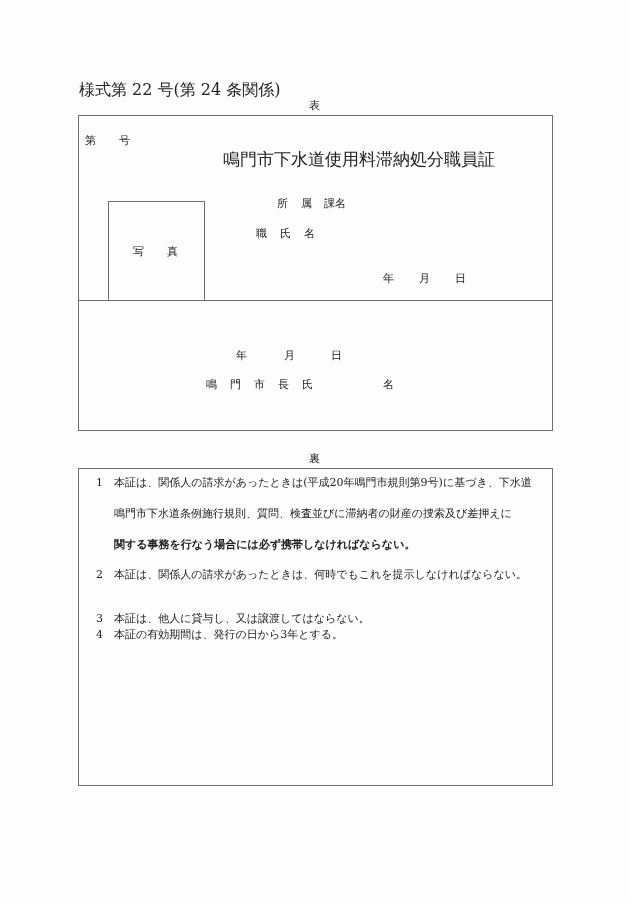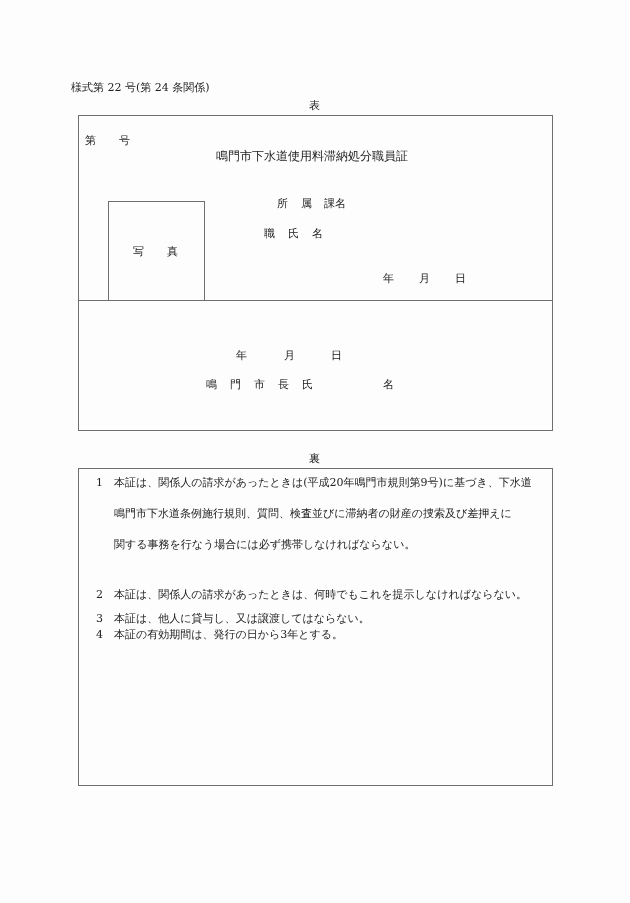--- a/index.html
+++ b/index.html
@@ -11,40 +11,40 @@
   .abs { position: absolute; white-space: nowrap; }
   .box { position: absolute; border: 1px solid #6f6f6f; box-sizing: border-box; }
   .hline { position: absolute; height: 0; border-top: 1px solid #6f6f6f; }
   .spaced span { display: inline-block; }
   .clause { position: absolute; left: 96px; font-size: 11px; white-space: nowrap; }
   .clause .num { display: inline-block; width: 18px; }
 </style>
 </head>
 <body>
 
-<div class="abs" style="left:71px;top:80px;font-size:11px;">様式第 22 号(第 24 条関係)</div>
+<div class="abs" style="left:79px;top:80px;font-size:16px;">様式第 22 号(第 24 条関係)</div>
 
 <div class="abs" style="left:309px;top:98px;font-size:11px;">表</div>
 
 <div class="box" style="left:78px;top:115px;width:475px;height:316px;"></div>
 <div class="hline" style="left:78px;top:300px;width:475px;"></div>
 
 <div class="abs" style="left:85px;top:133px;">第</div>
 <div class="abs" style="left:119px;top:133px;">号</div>
 
-<div class="abs" style="left:216px;top:148px;font-size:12px;">鳴門市下水道使用料滞納処分職員証</div>
+<div class="abs" style="left:223px;top:148px;font-size:17px;">鳴門市下水道使用料滞納処分職員証</div>
 
 <div class="box" style="left:108px;top:201px;width:97px;height:100px;"></div>
 <div class="abs" style="left:133px;top:244px;">写</div>
 <div class="abs" style="left:167px;top:244px;">真</div>
 
 <div class="abs spaced" style="left:264px;top:196px;text-align:right;">
   <span style="width:24px">所</span><span style="width:24px">属</span><span style="width:23px">課</span><span>名</span>
 </div>
-<div class="abs spaced" style="left:264px;top:226px;">
+<div class="abs spaced" style="left:256px;top:226px;">
   <span style="width:24px">職</span><span style="width:24px">氏</span><span>名</span>
 </div>
 
 <div class="abs" style="left:383px;top:271px;">年</div>
 <div class="abs" style="left:419px;top:271px;">月</div>
 <div class="abs" style="left:455px;top:271px;">日</div>
 
 <div class="abs" style="left:236px;top:348px;">年</div>
 <div class="abs" style="left:284px;top:348px;">月</div>
 <div class="abs" style="left:331px;top:348px;">日</div>
@@ -55,23 +55,23 @@
 <div class="abs" style="left:302px;top:377px;">氏</div>
 <div class="abs" style="left:383px;top:377px;">名</div>
 
 <div class="abs" style="left:309px;top:451px;font-size:11px;">裏</div>
 <div class="box" style="left:78px;top:468px;width:475px;height:318px;"></div>
 
 <div class="clause" style="top:475px;">
   <span class="num">1</span><span>本証は、関係人の請求があったときは(平成20年鳴門市規則第9号)に基づき、下水道</span>
 </div>
 <div class="clause" style="left:114px;top:506px;">鳴門市下水道条例施行規則、質問、検査並びに滞納者の財産の捜索及び差押えに</div>
-<div class="clause" style="left:114px;top:537px;">関する事務を行なう場合には必ず携帯しなければならない。</div>
+<div class="clause" style="left:114px;top:537px;font-weight:bold;">関する事務を行なう場合には必ず携帯しなければならない。</div>
 
-<div class="clause" style="top:587px;">
+<div class="clause" style="top:567px;">
   <span class="num">2</span><span>本証は、関係人の請求があったときは、何時でもこれを提示しなければならない。</span>
 </div>
 <div class="clause" style="top:611px;">
   <span class="num">3</span><span>本証は、他人に貸与し、又は譲渡してはならない。</span>
 </div>
 <div class="clause" style="top:627px;">
   <span class="num">4</span><span>本証の有効期間は、発行の日から3年とする。</span>
 </div>
 
 </body></html>

